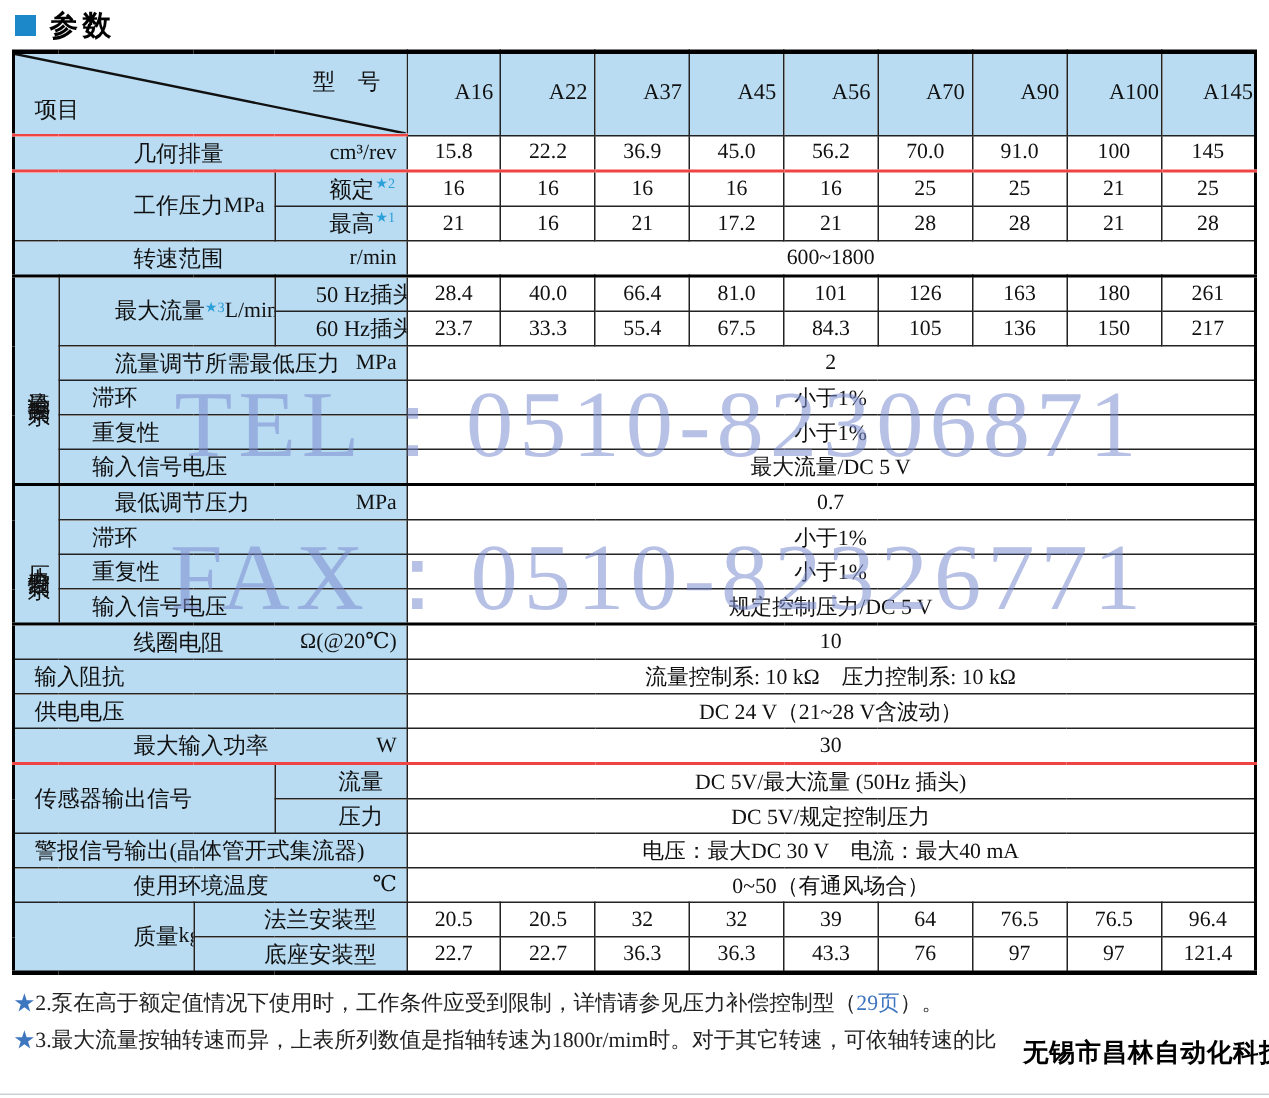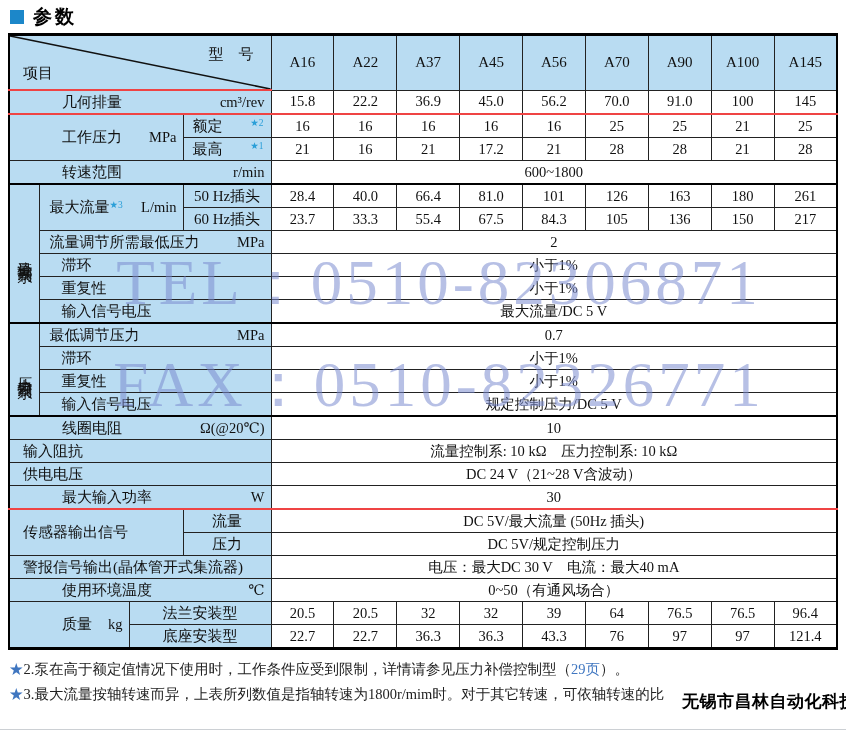--- a/index.html
+++ b/index.html
@@ -11,21 +11,21 @@
   .sq{width:14px;height:14px;background:#1c87c9;}
   .titletext{font-size:19px;font-weight:bold;letter-spacing:3px;color:#000;}
   
   table.spec{position:absolute;left:8px;top:33px;width:830px;border-collapse:collapse;table-layout:fixed;
              border:2px solid #000;border-top:3px solid #000;border-bottom:3px solid #000;}
   td,th{border:1px solid #222;padding:0;height:22px;font-weight:normal;overflow:hidden;
         white-space:nowrap;vertical-align:middle;}
   tr.hdr th,tr.hdr td{height:53px;}
   tr.tb>td{border-bottom:2.5px solid #000;}
   tr.tb2>td{border-bottom:2px solid #ef4444;}
-  .blue{background:#b9dcf2;}
+  .blue{background:#b9dcf2;padding-left:27px;}
   .d{background:#fff;text-align:center;font-size:14.5px;}
   .lbl{text-align:left;font-size:15px;}
   .pl{padding-left:13px;}
   .pl2{padding-left:22px;}
   .fx{display:flex;justify-content:space-between;align-items:center;padding:0 6px 0 13px;margin-left:39px;}
   .fx2{display:flex;justify-content:space-between;align-items:center;padding:0 6px 0 10px;}
   .fxs{display:flex;justify-content:space-between;align-items:center;padding:0 7px 0 9px;font-size:15px;}
   .sub{text-align:center;font-size:15px;}
   .unit{font-size:14.5px;}
   .star{color:#2b9fd8;font-size:9.5px;position:relative;top:-4px;}

